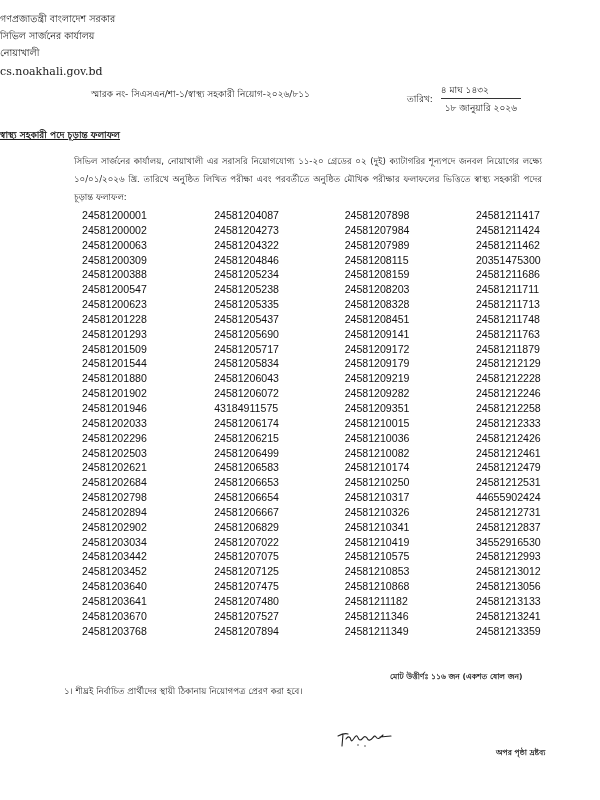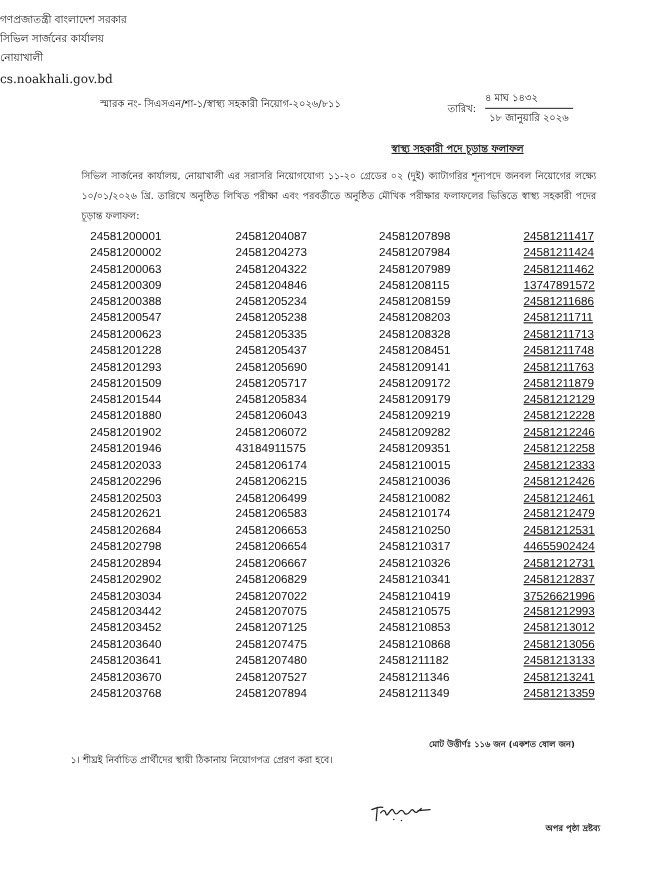--- a/index.html
+++ b/index.html
@@ -13,32 +13,32 @@
     .header .web { font-family: "DejaVu Serif", serif; font-size: 11px; line-height: 20px; margin-top: 1px; color: #1a1a1a; }
 
     .memo { position: absolute; top: 87px; left: 91px; font-size: 9px; color: #1a1a1a; }
 
     .date-block { position: absolute; top: 84px; left: 407px; display: flex; align-items: center; }
     .date-label { font-size: 9px; margin-right: 8px; color: #1a1a1a; }
     .date-frac { display: flex; flex-direction: column; align-items: center; width: 80px; }
     .date-top { font-size: 9px; line-height: 13px; border-bottom: 1px solid #333; width: 80px; text-align: left; padding-bottom: 1px; }
     .date-bottom { font-size: 9px; line-height: 14px; text-align: center; padding-top: 2px; }
 
-    .title { position: absolute; top: 123px; left: 0; width: 476px; text-align: right; }
+    .title { position: absolute; top: 123px; left: 0; width: 476px; text-align: left; }
     .title span { font-size: 9px; font-weight: bold; text-decoration: underline; color: #1a1a1a; }
 
     .intro { position: absolute; top: 152px; left: 74px; width: 468px; font-size: 8.6px; line-height: 18px; text-align: justify; color: #1a1a1a; }
 
     .results { position: absolute; top: 208px; left: 82px; width: 470px; display: flex; gap: 24px; }
     .col { display: flex; flex-direction: column; }
     .col .num { font-family: "Liberation Sans", sans-serif; font-size: 10.6px; line-height: 14.85px; height: 14.85px; color: #111; }
     .col-0 { width: 128px; }
     .col-1 { width: 126px; }
     .col-2 { width: 127px; }
-    .col-3 { width: 90px; text-decoration: underline; }
+    .col-3 { width: 90px; }
 
     .total { position: absolute; top: 670px; left: 390px; font-size: 7.6px; font-weight: bold; color: #1a1a1a; }
     .note { position: absolute; top: 685px; left: 64px; font-size: 8.6px; color: #1a1a1a; }
 
     .signature { position: absolute; top: 728px; left: 336px; width: 60px; height: 22px; }
     .overleaf { position: absolute; top: 746px; left: 496px; font-size: 7.6px; font-weight: bold; color: #1a1a1a; }
   </style>
 </head>
 <body>
 
@@ -158,40 +158,40 @@
         <div class="num">24581210853</div>
         <div class="num">24581210868</div>
         <div class="num">24581211182</div>
         <div class="num">24581211346</div>
         <div class="num">24581211349</div>
       </div>
     <div class="col col-3">
         <div class="num">24581211417</div>
         <div class="num">24581211424</div>
         <div class="num">24581211462</div>
-        <div class="num">13747891572</div>
+        <div class="num">20351475300</div>
         <div class="num">24581211686</div>
         <div class="num">24581211711</div>
         <div class="num">24581211713</div>
         <div class="num">24581211748</div>
         <div class="num">24581211763</div>
         <div class="num">24581211879</div>
         <div class="num">24581212129</div>
         <div class="num">24581212228</div>
         <div class="num">24581212246</div>
         <div class="num">24581212258</div>
         <div class="num">24581212333</div>
         <div class="num">24581212426</div>
         <div class="num">24581212461</div>
         <div class="num">24581212479</div>
         <div class="num">24581212531</div>
         <div class="num">44655902424</div>
         <div class="num">24581212731</div>
         <div class="num">24581212837</div>
-        <div class="num">37526621996</div>
+        <div class="num">34552916530</div>
         <div class="num">24581212993</div>
         <div class="num">24581213012</div>
         <div class="num">24581213056</div>
         <div class="num">24581213133</div>
         <div class="num">24581213241</div>
         <div class="num">24581213359</div>
       </div>
   </div>
 
   <div class="total">মোট উত্তীর্ণঃ ১১৬ জন (একশত ষোল জন)</div>

